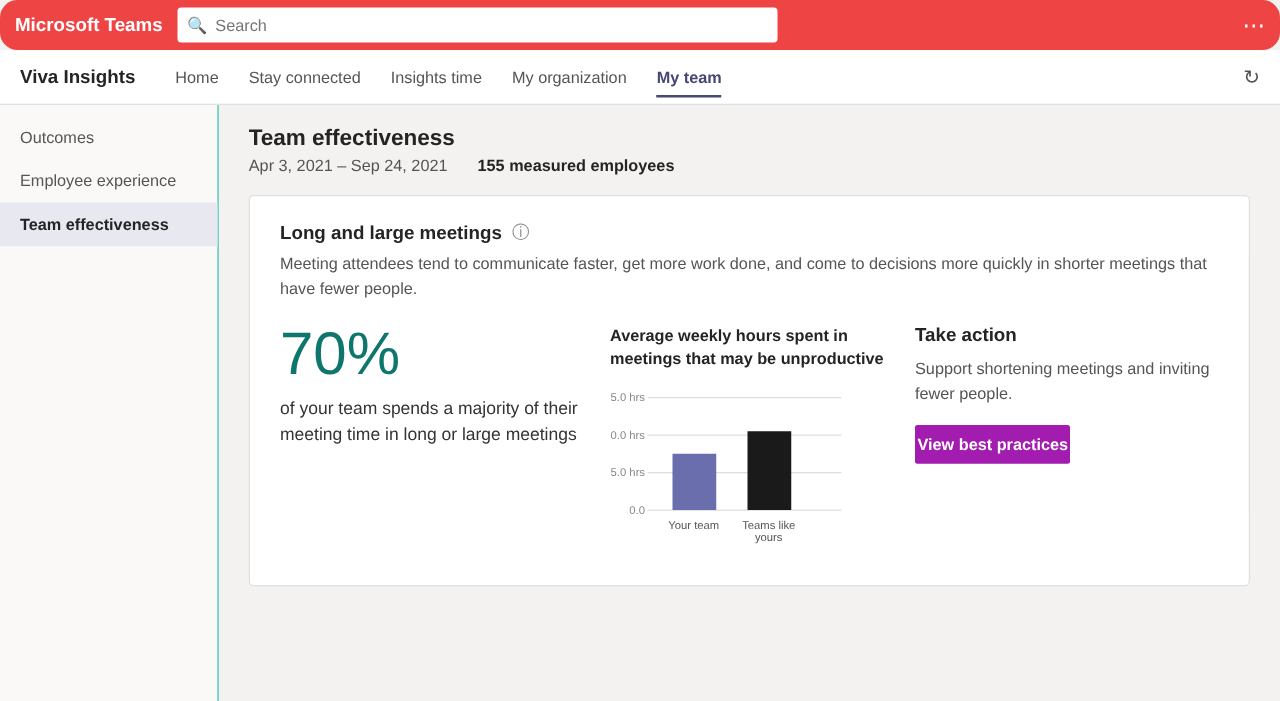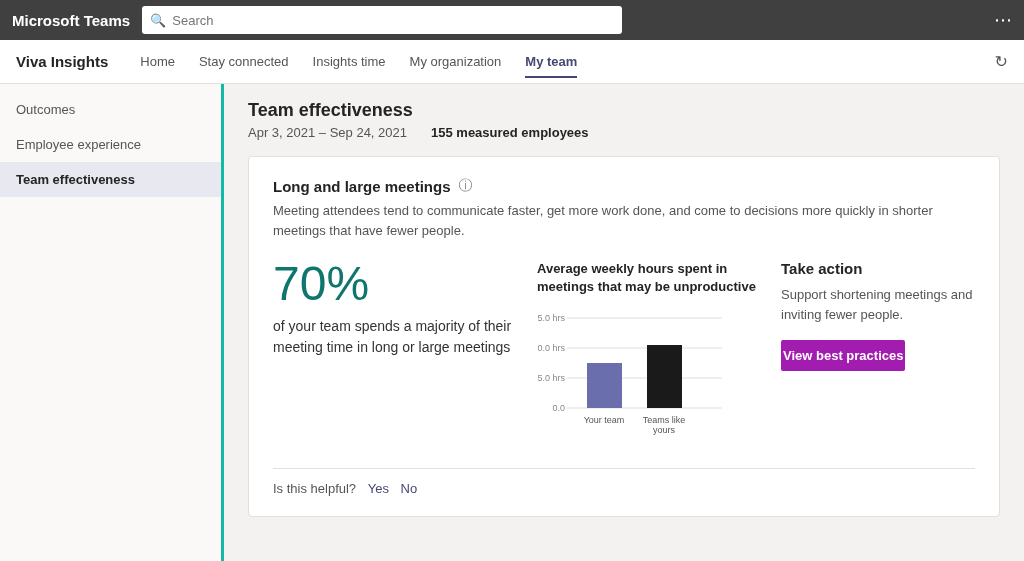--- a/index.html
+++ b/index.html
@@ -1,25 +1,26 @@
 <!DOCTYPE html>
 <html><head>
   <meta charset="utf-8">
   <style>
     * { box-sizing: border-box; margin: 0; padding: 0; }
     body { font-family: 'Segoe UI', Arial, sans-serif; font-size: 14px; color: #333; background: #f3f2f1; }
 
     
     .top-bar {
-      background: #404040;
+      background: #ef4444;
       height: 40px;
       display: flex;
       align-items: center;
       padding: 0 12px;
       gap: 12px;
+      border-radius: 14px;
     }
     .top-bar-title {
       color: white;
       font-size: 15px;
       font-weight: 600;
       white-space: nowrap;
     }
     .search-box {
       flex: 1;
       max-width: 480px;
@@ -95,23 +96,23 @@
     }
 
     
     .main-layout {
       display: flex;
       height: calc(561px - 40px - 44px);
     }
 
     
     .sidebar {
-      width: 224px;
+      width: 175px;
       background: #faf9f8;
-      border-right: 3px solid #14b8a6;
+      border-right: 1px solid #14b8a6;
       padding: 8px 0;
       flex-shrink: 0;
     }
     .sidebar-item {
       padding: 10px 16px;
       font-size: 13px;
       color: #555;
       cursor: pointer;
     }
     .sidebar-item.active {
@@ -350,23 +351,16 @@
         </div>
 
         <div class="action-section">
           <div class="action-title">Take action</div>
           <div class="action-description">Support shortening meetings and inviting fewer people.</div>
           <button class="action-btn">View best practices</button>
         </div>
 
       </div>
 
-      <div class="card-footer">
-        <span>Is this helpful?</span>
-        <span>&nbsp;</span>
-        <a class="helpful-link">Yes</a>
-        <span>&nbsp;</span>
-        <a class="helpful-link">No</a>
-      </div>
     </div>
 
   </div>
 </div>
 
 </body></html>

